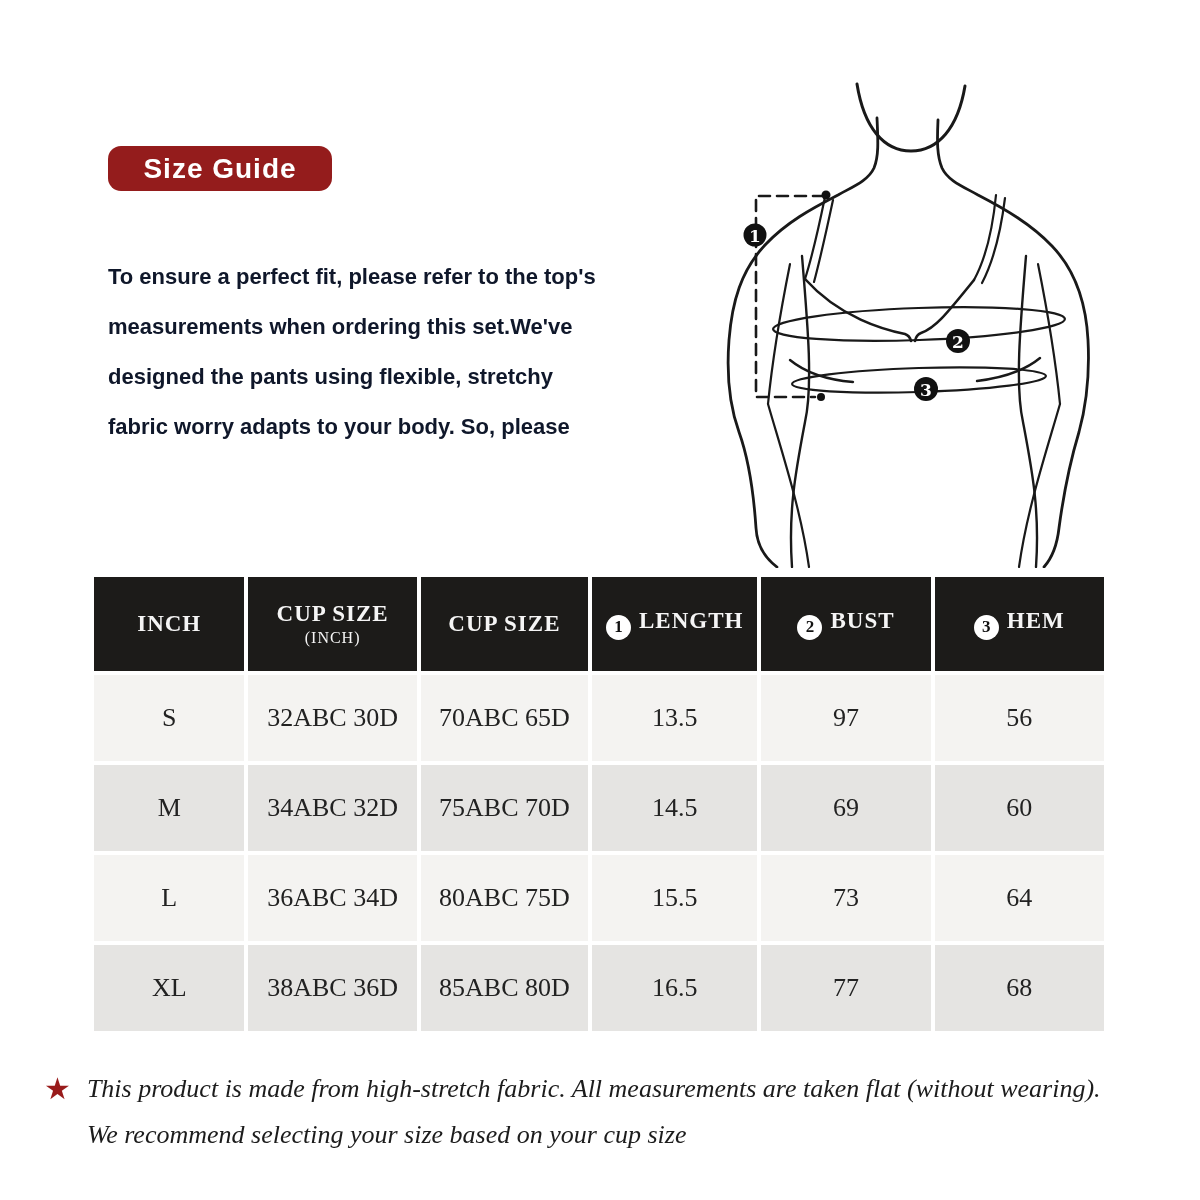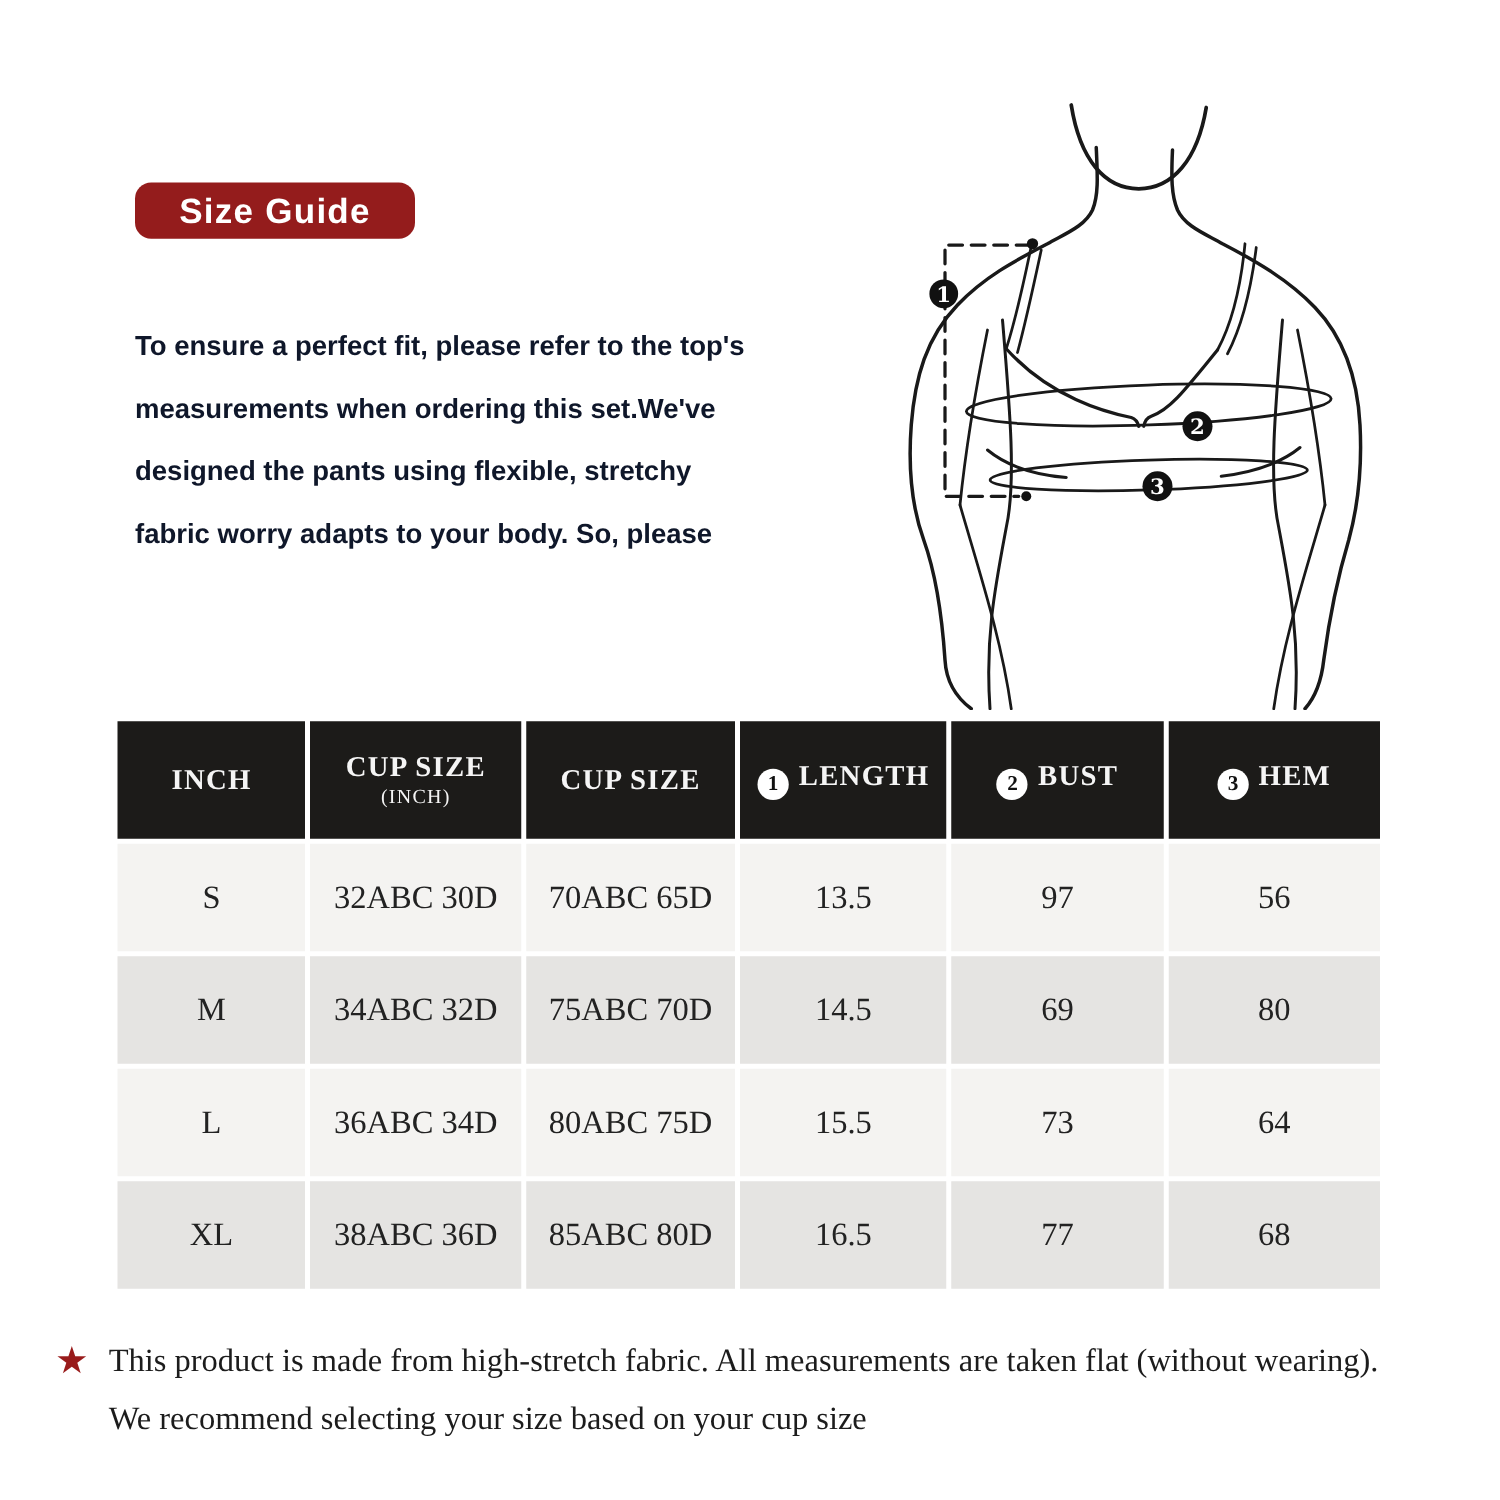--- a/index.html
+++ b/index.html
@@ -53,21 +53,21 @@
   
   .footnote{
     position:absolute;left:44px;top:1066px;width:1140px;
     display:flex;align-items:flex-start;
     font-family:"Liberation Serif","DejaVu Serif",serif;color:#1c1c1c;
   }
   .footnote .star{
     color:#991b1b;font-size:30px;line-height:46px;margin-right:16px;flex:0 0 auto;
   }
   .footnote .ft-lines{font-size:26px;line-height:46px;}
-  .footnote .ft-line{white-space:nowrap;}
+  .footnote .ft-line{white-space:nowrap;font-style:italic;}
 </style>
 </head>
 <body>
 
 <div class="sg-badge">
   <span>Size Guide</span>
 </div>
 
 <div class="intro">
   <div class="line">To ensure a perfect fit, please refer to the top's</div>
@@ -167,21 +167,21 @@
         <td>13.5</td>
         <td>97</td>
         <td>56</td>
       </tr>
       <tr class="row-dark">
         <td>M</td>
         <td>34ABC 32D</td>
         <td>75ABC 70D</td>
         <td>14.5</td>
         <td>69</td>
-        <td>80</td>
+        <td>60</td>
       </tr>
       <tr class="row-light">
         <td>L</td>
         <td>36ABC 34D</td>
         <td>80ABC 75D</td>
         <td>15.5</td>
         <td>73</td>
         <td>64</td>
       </tr>
       <tr class="row-dark">

